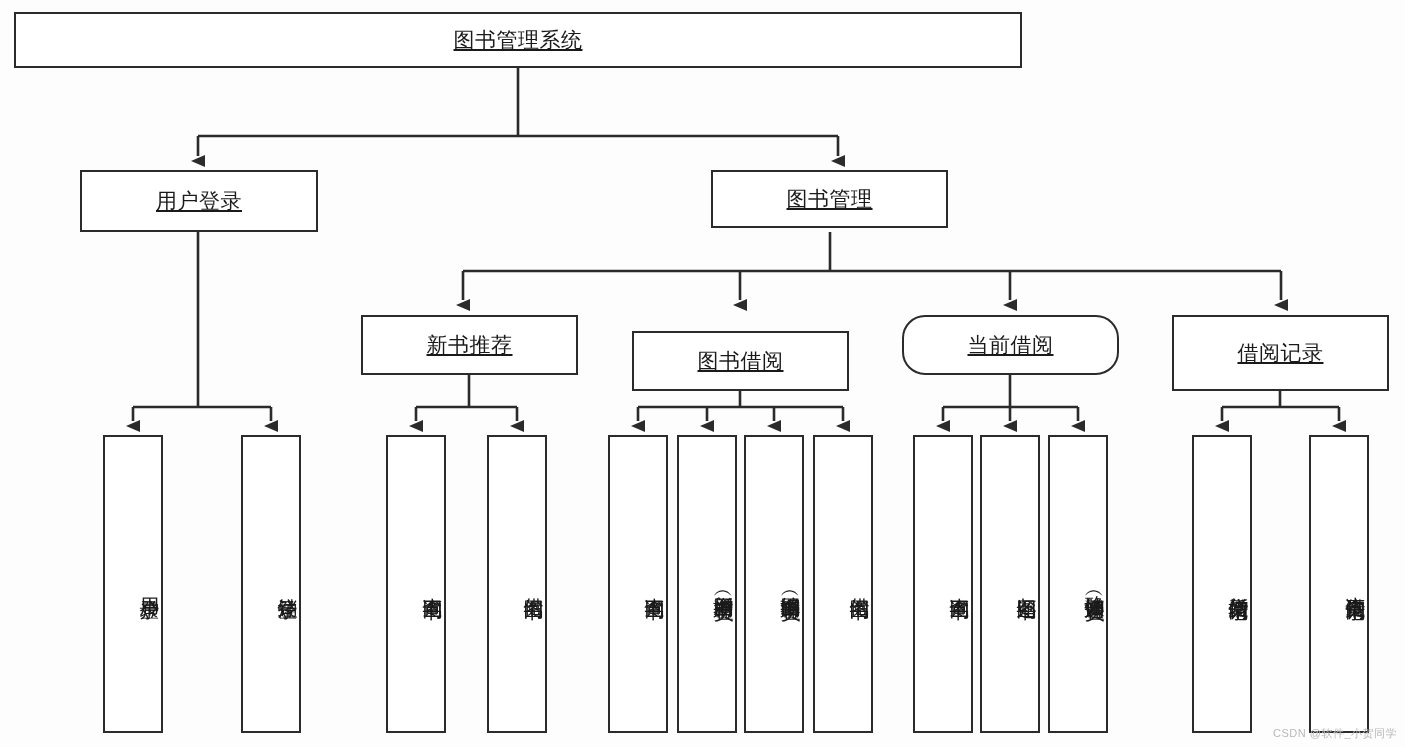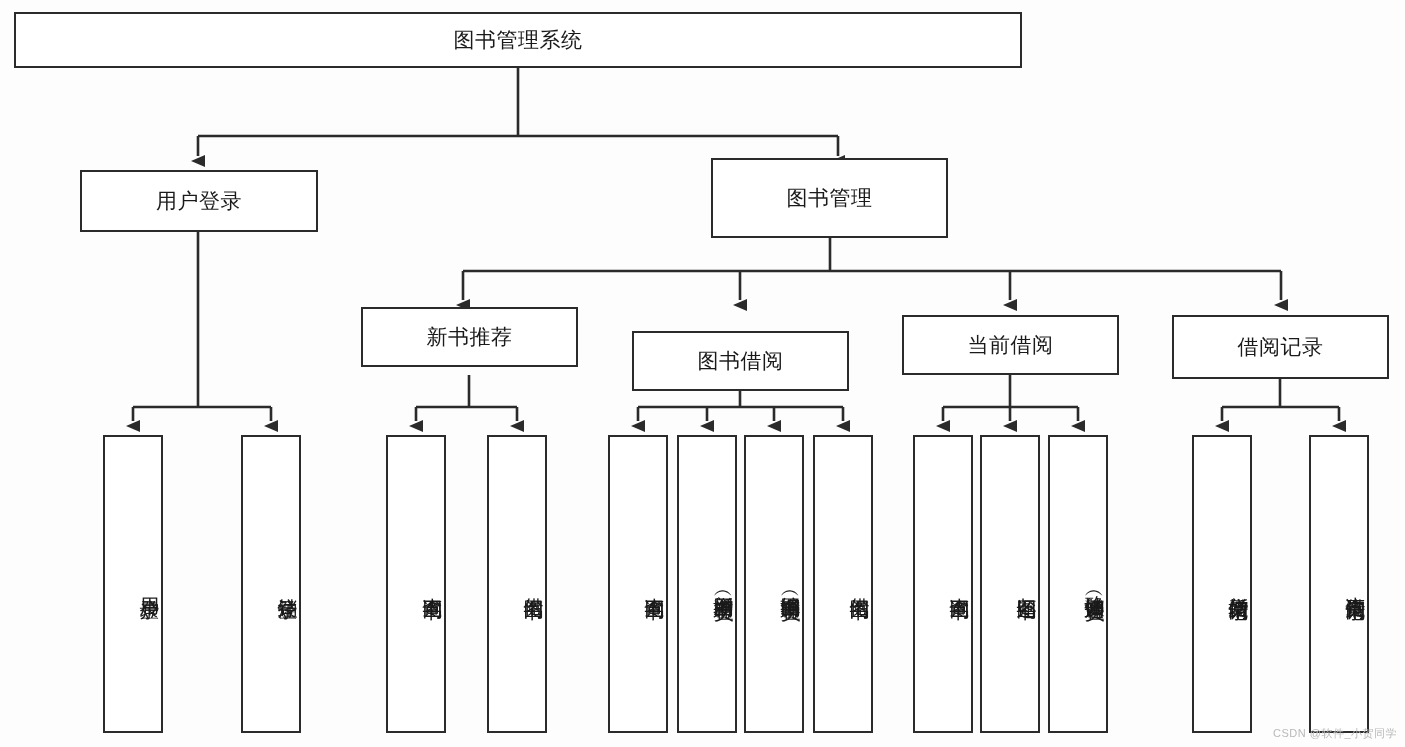--- a/index.html
+++ b/index.html
@@ -31,20 +31,21 @@
     background: #ffffff;
     border: 2px solid #2b2b2b;
     display: flex;
     align-items: center;
     justify-content: center;
     color: #1a1a1a;
   }
   .node.h {
     font-size: 21px;
     letter-spacing: 0.5px;
+    text-decoration: underline;
   }
   .node.v {
     writing-mode: vertical-rl;
     text-orientation: upright;
     font-size: 20px;
     line-height: 1.18;
     letter-spacing: 1px;
     padding: 6px 0;
     align-items: flex-start;
     justify-content: center;
@@ -122,34 +123,34 @@
     </g>
   </svg>
 
   <div class="node h title-node" style="left:14px; top:12px; width:1008px; height:56px;">
     <span>图书管理系统</span>
   </div>
 
   <div class="node h" style="left:80px; top:170px; width:238px; height:62px;">
     <span>用户登录</span>
   </div>
-  <div class="node h" style="left:711px; top:158px; width:237px; height:80px;">
+  <div class="node h" style="left:711px; top:170px; width:237px; height:58px;">
     <span>图书管理</span>
   </div>
 
-  <div class="node h" style="left:361px; top:307px; width:217px; height:60px;">
+  <div class="node h" style="left:361px; top:315px; width:217px; height:60px;">
     <span>新书推荐</span>
   </div>
   <div class="node h" style="left:632px; top:315px; width:217px; height:60px;margin-top:16px;">
     <span>图书借阅</span>
   </div>
-  <div class="node h" style="left:902px; top:315px; width:217px; height:60px;">
+  <div class="node h" style="left:902px; top:315px; width:217px; height:60px;border-radius:23px;">
     <span>当前借阅</span>
   </div>
-  <div class="node h" style="left:1172px; top:315px; width:217px; height:64px;">
+  <div class="node h" style="left:1172px; top:315px; width:217px; height:76px;">
     <span>借阅记录</span>
   </div>
 
   <div class="node v" style="left:103px; top:435px; width:60px; height:298px;">
     <span class="vtext">用户登录</span>
   </div>
   <div class="node v" style="left:241px; top:435px; width:60px; height:298px;">
     <span class="vtext">注销登录</span>
   </div>
 

